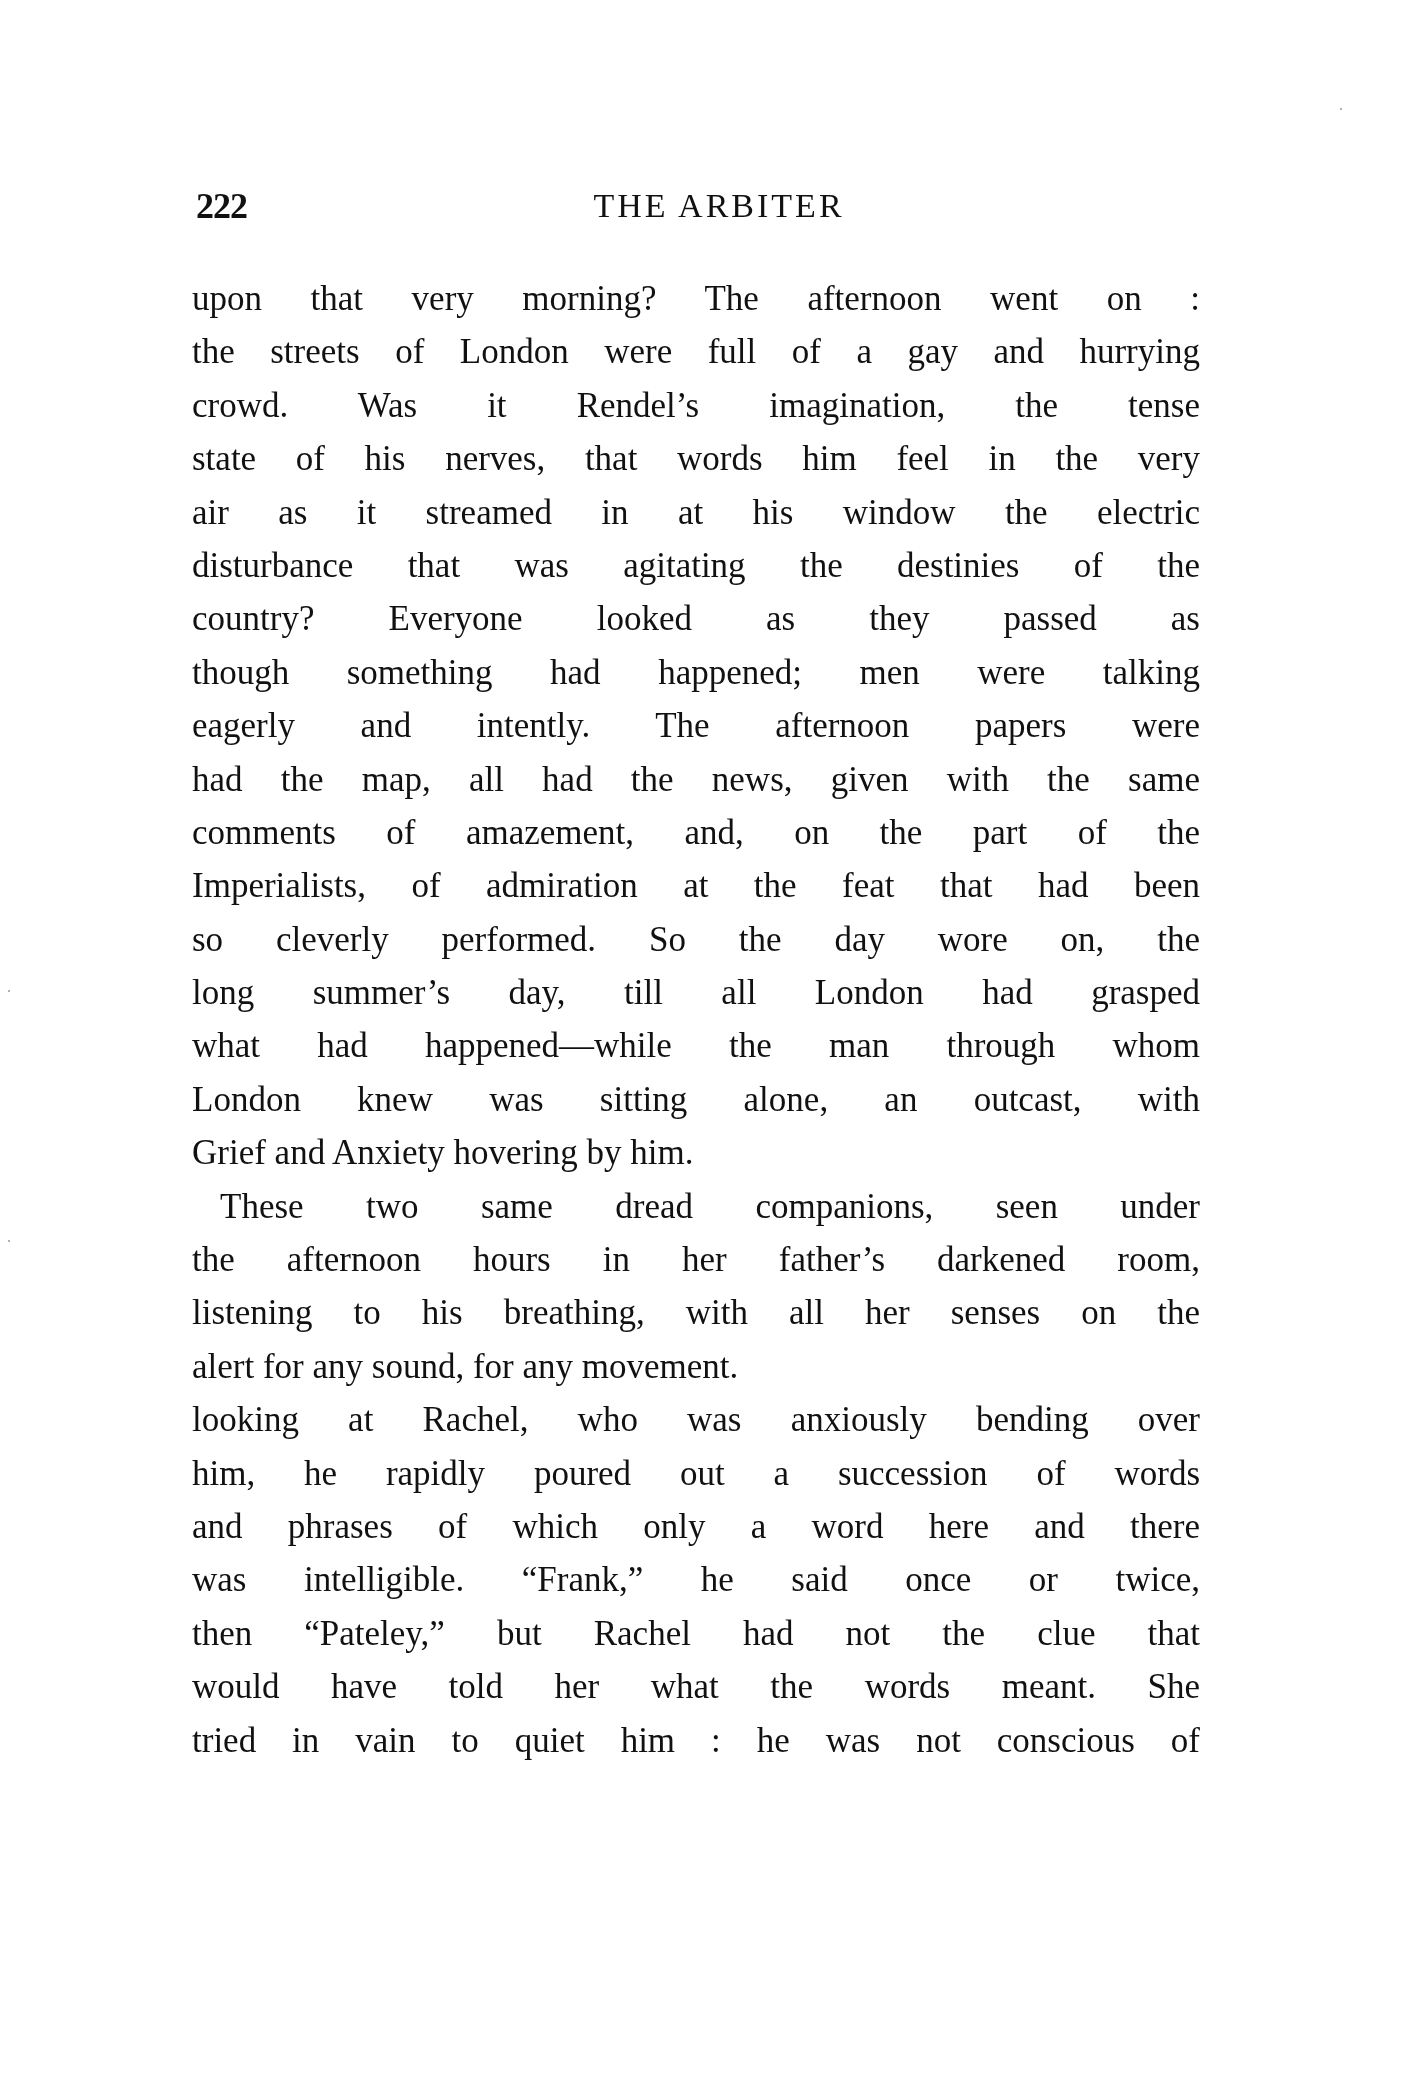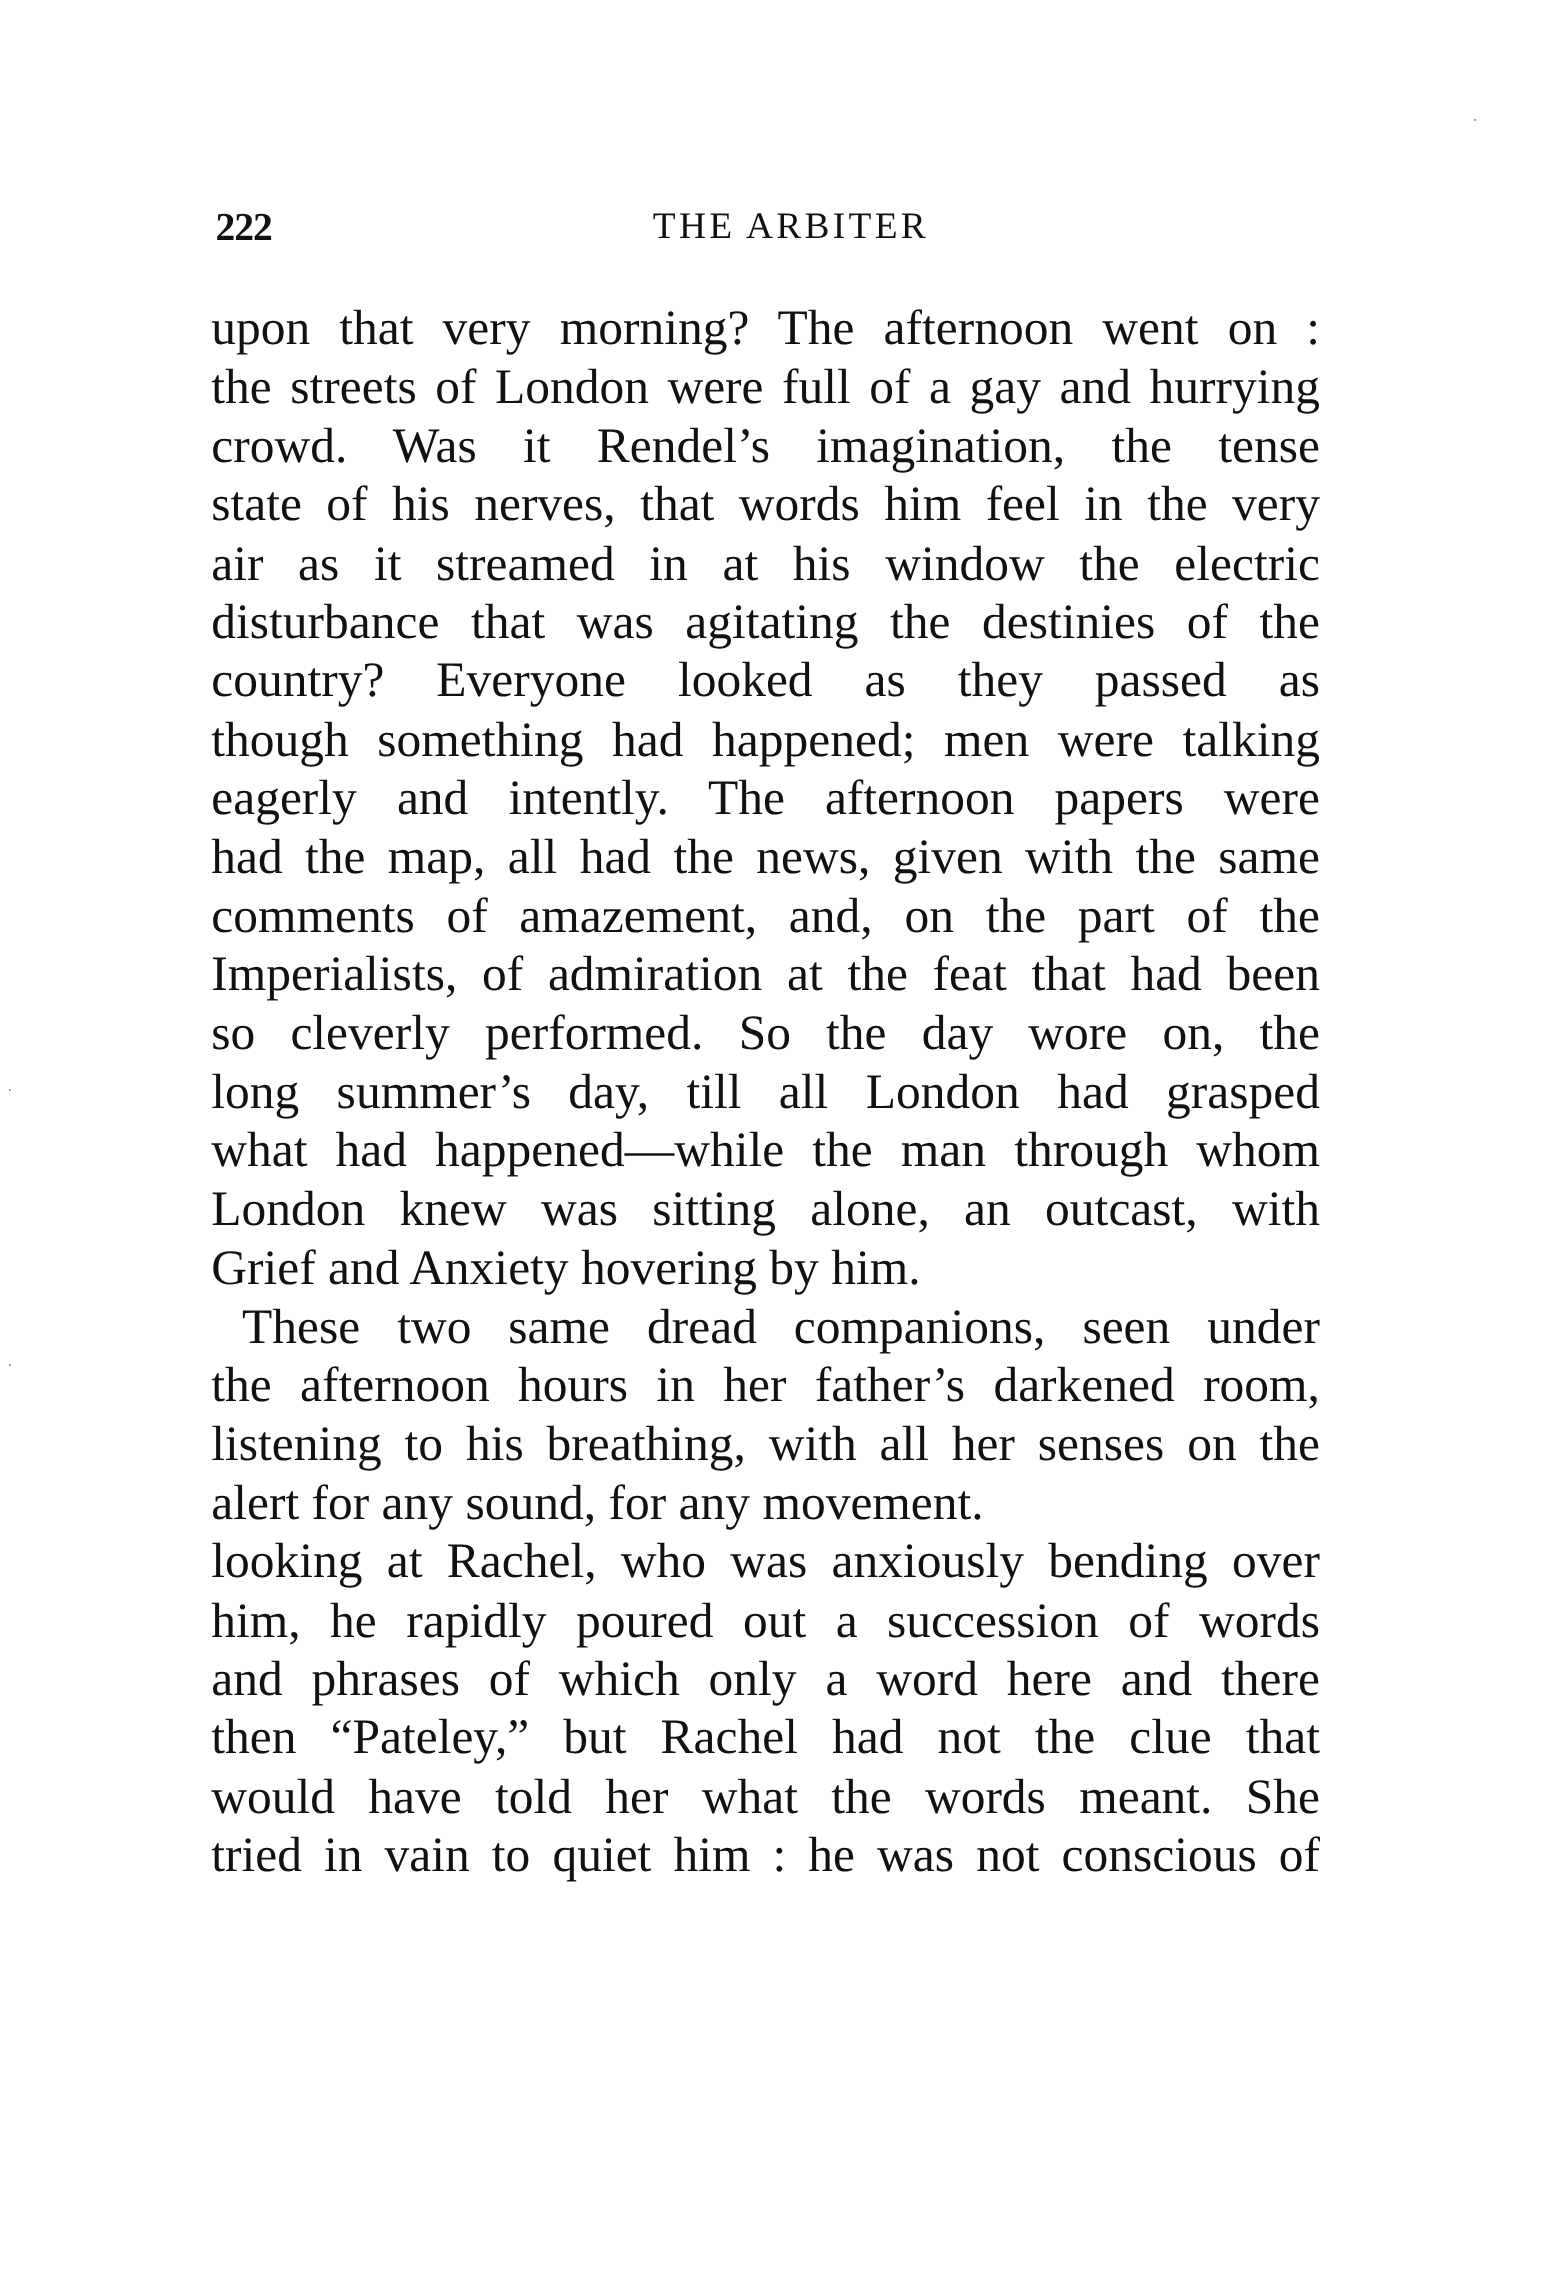--- a/index.html
+++ b/index.html
@@ -15,21 +15,21 @@
   .page-number {
     position: absolute; left: 0; top: 0;
     font-size: 36px; font-weight: bold; line-height: 40px; letter-spacing: -1px;
   }
   .running-title {
     position: absolute; left: 12px; right: 0; top: 0; text-align: center;
     font-size: 34px; line-height: 40px; letter-spacing: 3px; padding-left: 30px;
   }
   .body-text {
     position: absolute; left: 192px; top: 272px; width: 1008px;
-    font-size: 45px; line-height: 53.4px;
+    font-size: 35px; line-height: 53.4px;
   }
   .line {
     display: block; height: 53.4px; white-space: nowrap;
     text-align: justify; text-align-last: justify;
   }
   .line.last { text-align-last: left; }
   .line.indent { padding-left: 28px; }
   .speck { position: absolute; width: 2px; height: 2px; background: #999; border-radius: 1px; }
 </style>
 </head>
@@ -59,20 +59,21 @@
       <span class="line">what had happened—while the man through whom</span>
       <span class="line">London knew was sitting alone, an outcast, with</span>
       <span class="line last">Grief and Anxiety hovering by him.</span>
       <span class="line indent">These two same dread companions, seen under</span>
       <span class="line">the afternoon hours in her father’s darkened room,</span>
       <span class="line">listening to his breathing, with all her senses on the</span>
       <span class="line last">alert for any sound, for any movement.</span>
       <span class="line">looking at Rachel, who was anxiously bending over</span>
       <span class="line">him, he rapidly poured out a succession of words</span>
       <span class="line">and phrases of which only a word here and there</span>
+      <span class="line">was intelligible.  “Frank,” he said once or twice,</span>
       <span class="line">then “Pateley,” but Rachel had not the clue that</span>
       <span class="line">would have told her what the words meant.  She</span>
       <span class="line">tried in vain to quiet him : he was not conscious of</span>
     </div>
 
   <span class="speck" style="left:1340px;top:108px;"></span>
   <span class="speck" style="left:8px;top:990px;"></span>
   <span class="speck" style="left:8px;top:1240px;"></span>
 </div>
 

